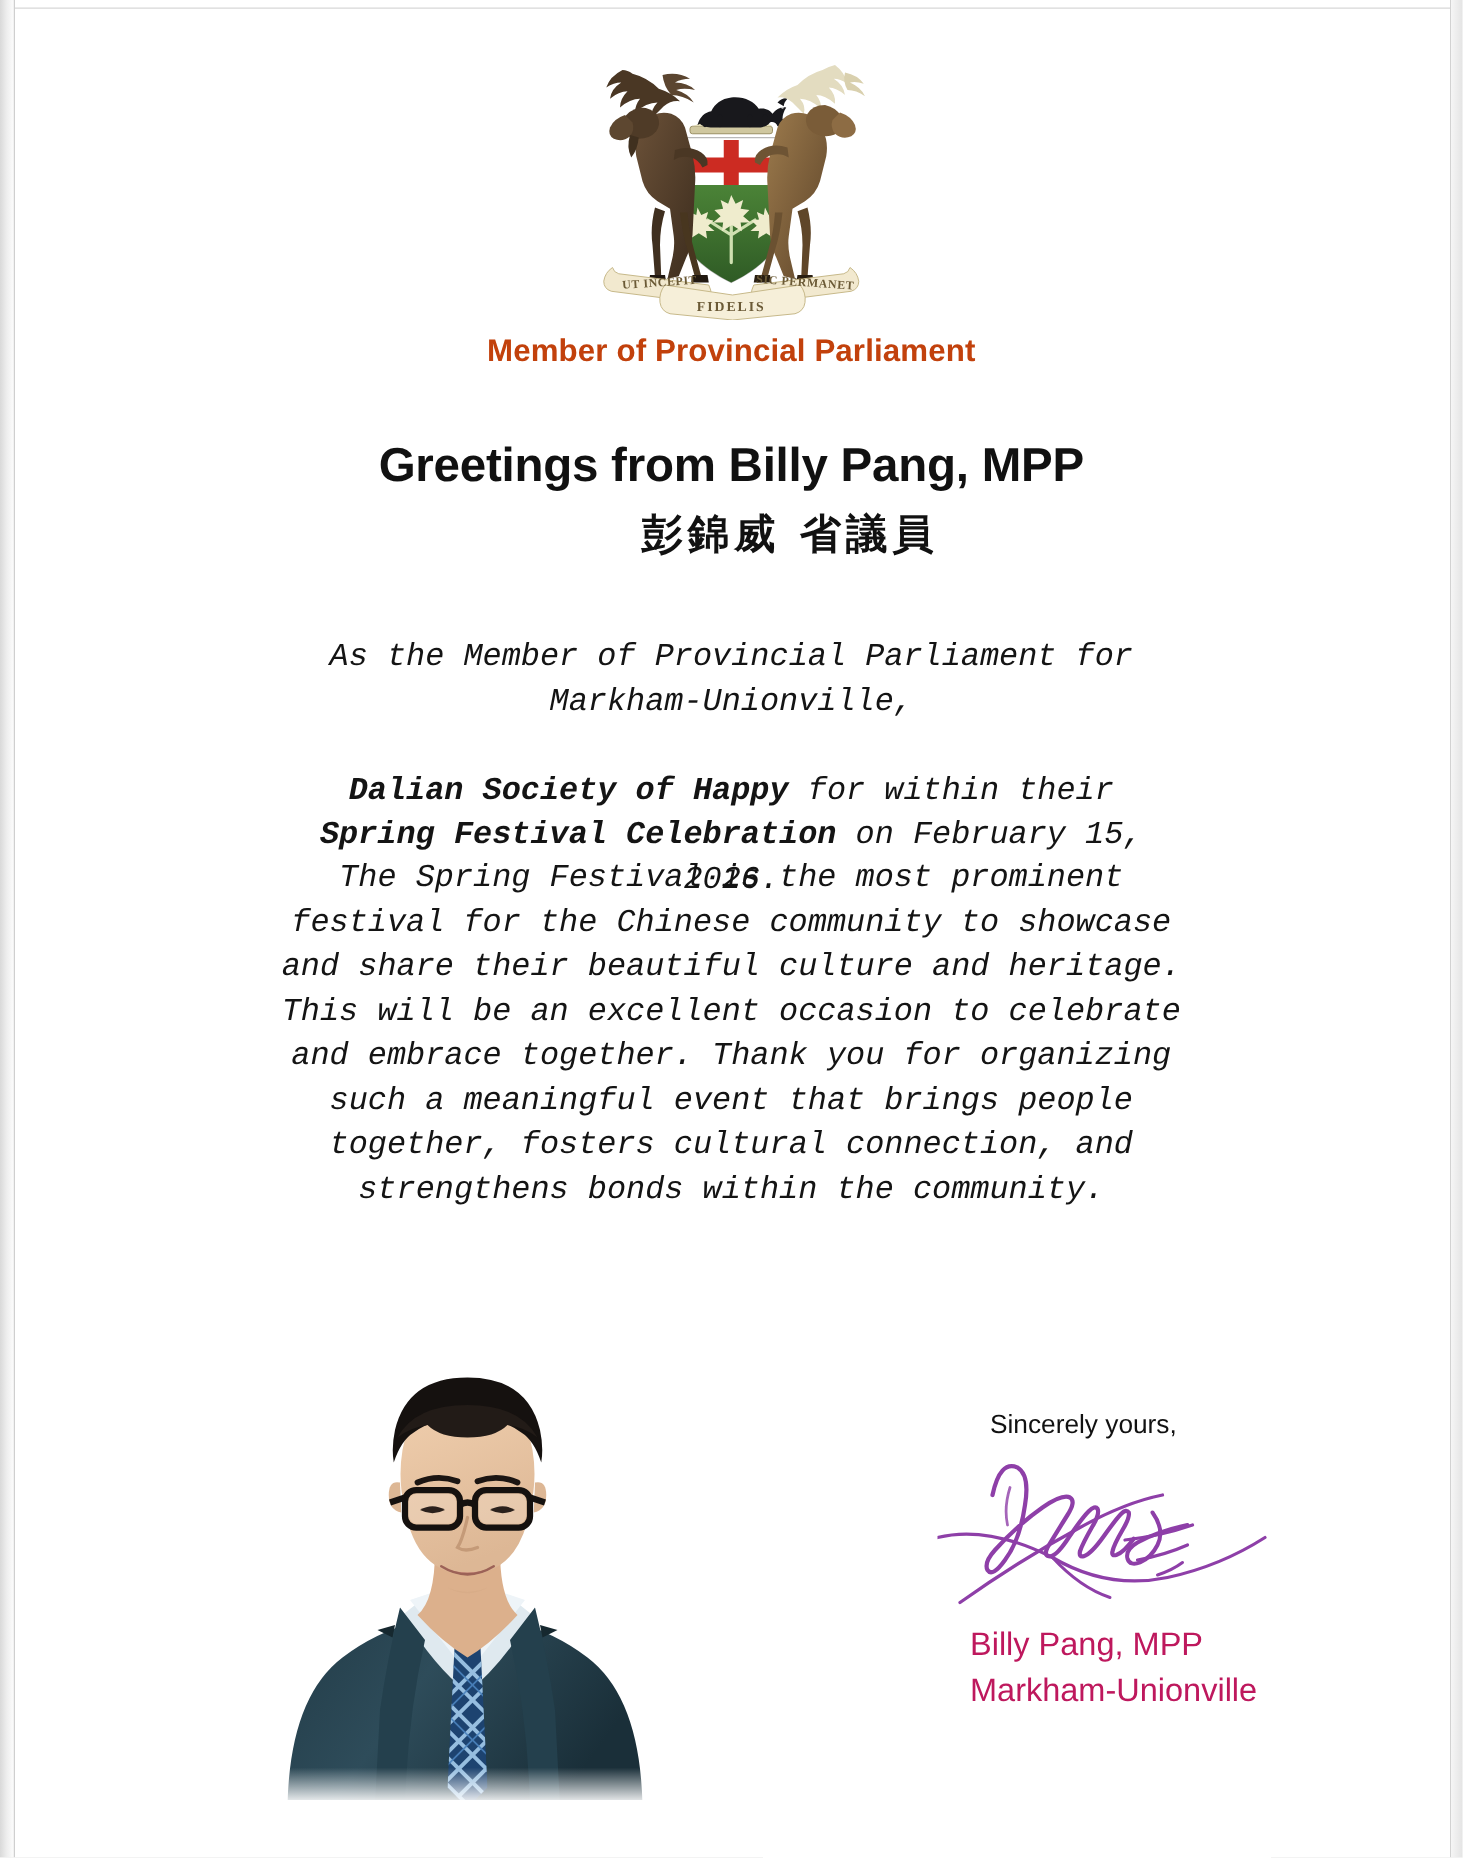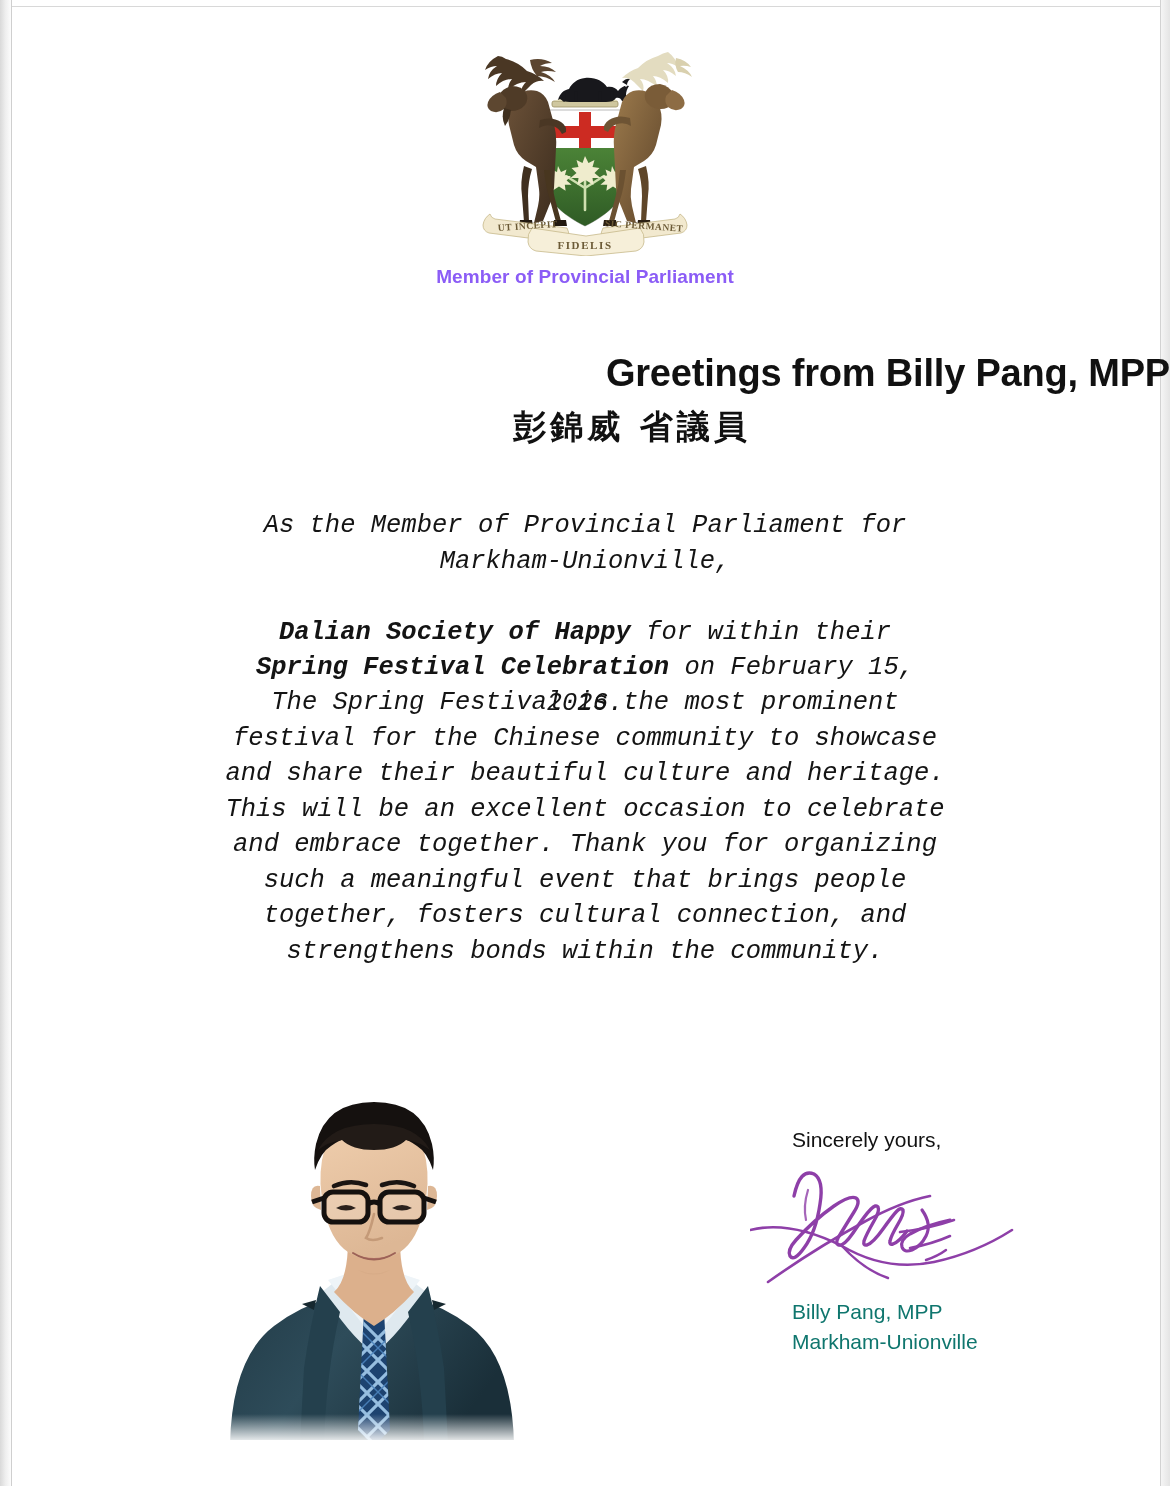--- a/index.html
+++ b/index.html
@@ -68,33 +68,33 @@
     text-align: center;
   }
   #crest-svg-wrap {
     display: inline-block;
     width: 262px;
     height: 218px;
   }
   #crest-caption {
     margin-top: 6px;
     font-family: "Liberation Sans", sans-serif;
-    font-size: 19px;
+    font-size: 25px;
     font-weight: 700;
     letter-spacing: 0.1px;
-    color: #8b5cf6;
+    color: #c2410c;
   }
 
   
   #title-en {
     position: absolute;
     top: 352px;
     left: 0;
     width: 1170px;
-    text-align: right;
+    text-align: center;
     font-family: "Liberation Sans", sans-serif;
     font-size: 38px;
     font-weight: 700;
     letter-spacing: -0.2px;
     color: #111111;
   }
   #title-zh {
     position: absolute;
     top: 405px;
     left: 18px;
@@ -154,23 +154,23 @@
   #signature-wrap {
     position: relative;
     width: 290px;
     height: 150px;
     margin-top: -4px;
     margin-left: -10px;
   }
   #signature-wrap svg { display: block; }
   #sign-name, #sign-riding {
     font-family: "Liberation Sans", sans-serif;
-    font-size: 21px;
-    color: #0f766e;
-    margin-left: 32px;
+    font-size: 26px;
+    color: #be185d;
+    margin-left: 16px;
   }
   #sign-name { margin-top: 2px; }
   #sign-riding { margin-top: 6px; }
 </style>
 </head>
 <body>
 
 <div id="page">
 
   <div class="edge edge-left"></div>

